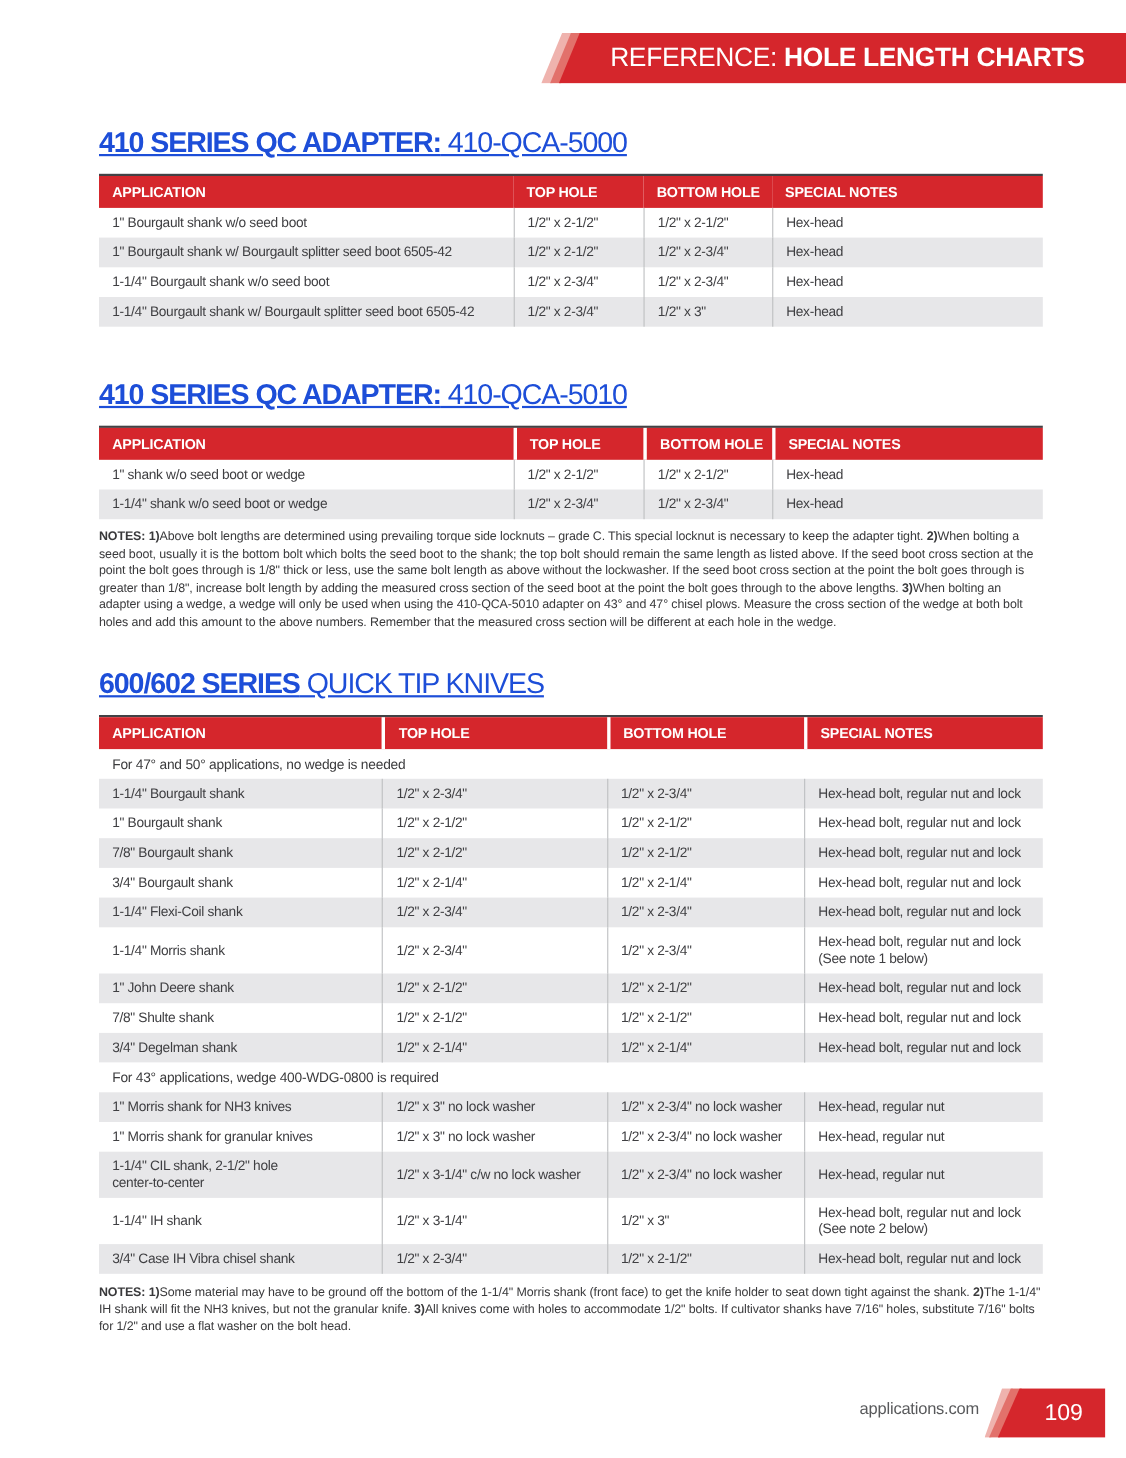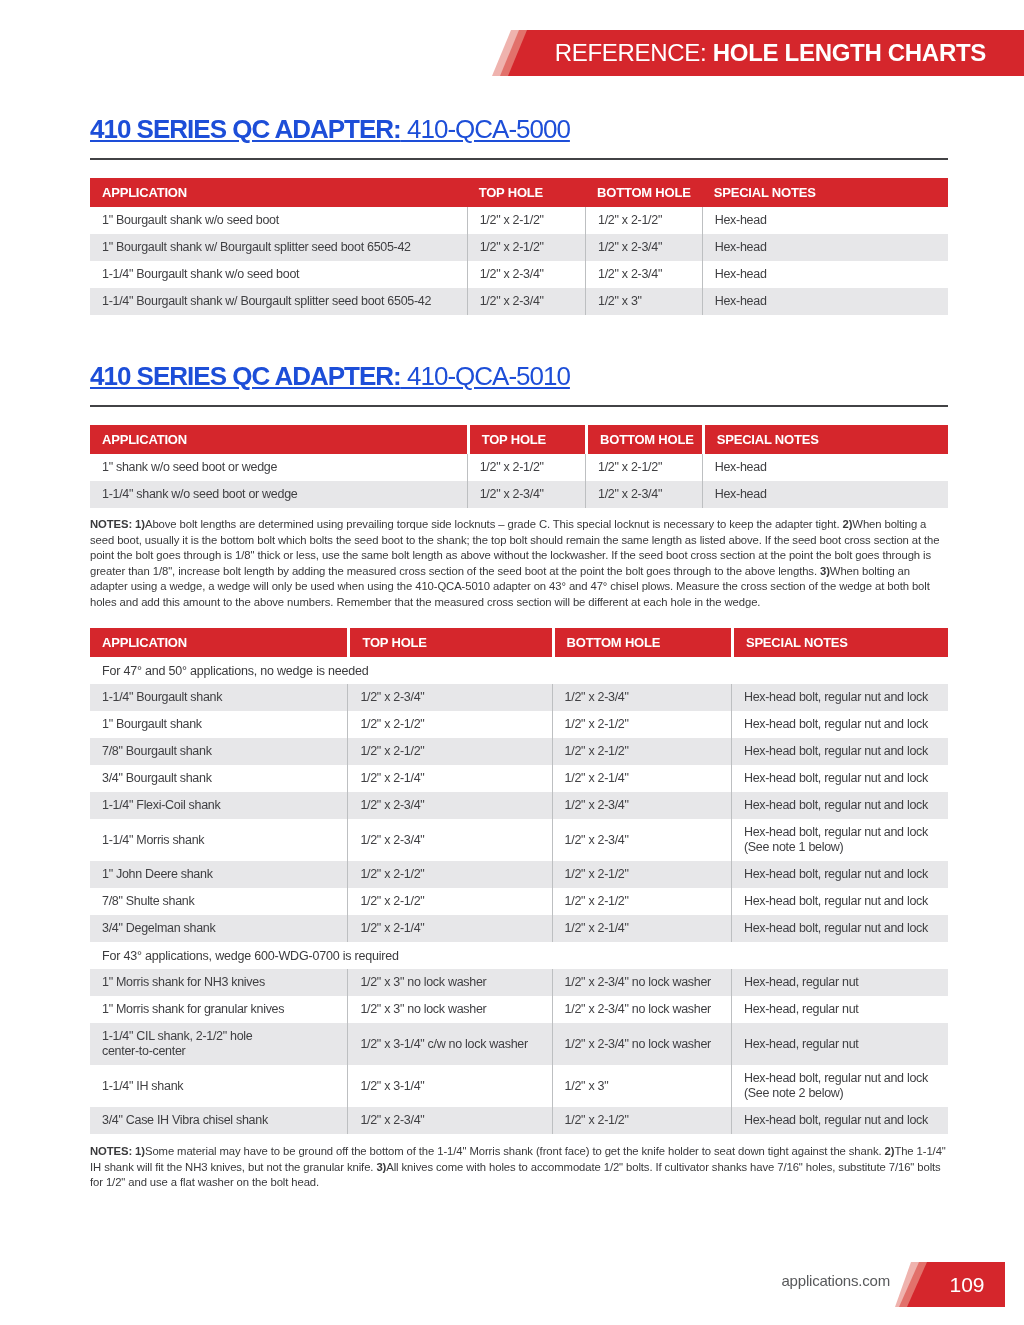--- a/index.html
+++ b/index.html
@@ -21,21 +21,21 @@
   }
   .banner .b-text b { font-weight:bold; }
   
   .content { position:absolute; left:90px; top:112px; width:858px; }
   .titleblock { border-bottom:2px solid #424245; padding-bottom:12px; }
   .title { font-size:26px; line-height:34px; letter-spacing:-1px; color:#1d4ed8; font-weight:normal; white-space:pre;text-decoration:underline; }
   .title b { font-weight:bold; }
   .mt-sec2 { margin-top:44px; }
   .mt-sec3 { margin-top:30px; }
   
-  .tbl { margin-top:18px; width:100%; }
+  .tbl { width:100%; }
   .trow { display:flex; align-items:stretch; min-height:27px; }
   .trow.shade { background:var(--row-gray); }
   .thead { min-height:29px; }
   .th {
     background:var(--red); color:#fff; font-weight:bold; font-size:13px;
     display:flex; align-items:center; padding:0 8px 0 12px; letter-spacing:-0.2px;
   }
   .thead.gaps .th + .th { border-left:3px solid #fff; }
   .td {
     font-size:12.5px; letter-spacing:-0.3px; line-height:15px; color:#3f3f42;
@@ -181,20 +181,23 @@
             <span>1/2" x 2-3/4"</span>
           </div>
           <div class="td" style="width: 28.7%;">
             <span>Hex-head</span>
           </div>
         </div>
       </div>
 
     <div class="notes"><b>NOTES: 1)</b><span>Above bolt lengths are determined using prevailing torque side locknuts – grade C. This special locknut is necessary to keep the adapter tight. </span><b>2)</b><span>When bolting a seed boot, usually it is the bottom bolt which bolts the seed boot to the shank; the top bolt should remain the same length as listed above. If the seed boot cross section at the point the bolt goes through is 1/8" thick or less, use the same bolt length as above without the lockwasher. If the seed boot cross section at the point the bolt goes through is greater than 1/8", increase bolt length by adding the measured cross section of the seed boot at the point the bolt goes through to the above lengths. </span><b>3)</b><span>When bolting an adapter using a wedge, a wedge will only be used when using the 410-QCA-5010 adapter on 43° and 47° chisel plows. Measure the cross section of the wedge at both bolt holes and add this amount to the above numbers. Remember that the measured cross section will be different at each hole in the wedge.</span></div>
 
+    <div class="titleblock mt-sec3">
+      <h1 class="title"><b>600/602 SERIES</b><span> QUICK TIP KNIVES</span></h1>
+    </div>
     <div class="tbl">
         <div class="trow thead gaps">
           <div class="th" style="width: 30%;">APPLICATION</div>
           <div class="th" style="width: 23.8%;">TOP HOLE</div>
           <div class="th" style="width: 20.9%;">BOTTOM HOLE</div>
           <div class="th" style="width: 25.3%;">SPECIAL NOTES</div>
         </div>
         <div class="trow subhead">For 47° and 50° applications, no wedge is needed</div>
         <div class="trow shade">
           <div class="td" style="width: 30%;">
@@ -316,21 +319,21 @@
           <div class="td" style="width: 23.8%;">
             <span>1/2" x 2-1/4"</span>
           </div>
           <div class="td" style="width: 20.9%;">
             <span>1/2" x 2-1/4"</span>
           </div>
           <div class="td" style="width: 25.3%;">
             <span>Hex-head bolt, regular nut and lock</span>
           </div>
         </div>
-        <div class="trow subhead">For 43° applications, wedge 600-WDG-0700 is required</div>
+        <div class="trow subhead">For 43° applications, wedge 400-WDG-0800 is required</div>
         <div class="trow shade">
           <div class="td" style="width: 30%;">
             <span>1" Morris shank for NH3 knives</span>
           </div>
           <div class="td" style="width: 23.8%;">
             <span>1/2" x 3" no lock washer</span>
           </div>
           <div class="td" style="width: 20.9%;">
             <span>1/2" x 2-3/4" no lock washer</span>
           </div>

